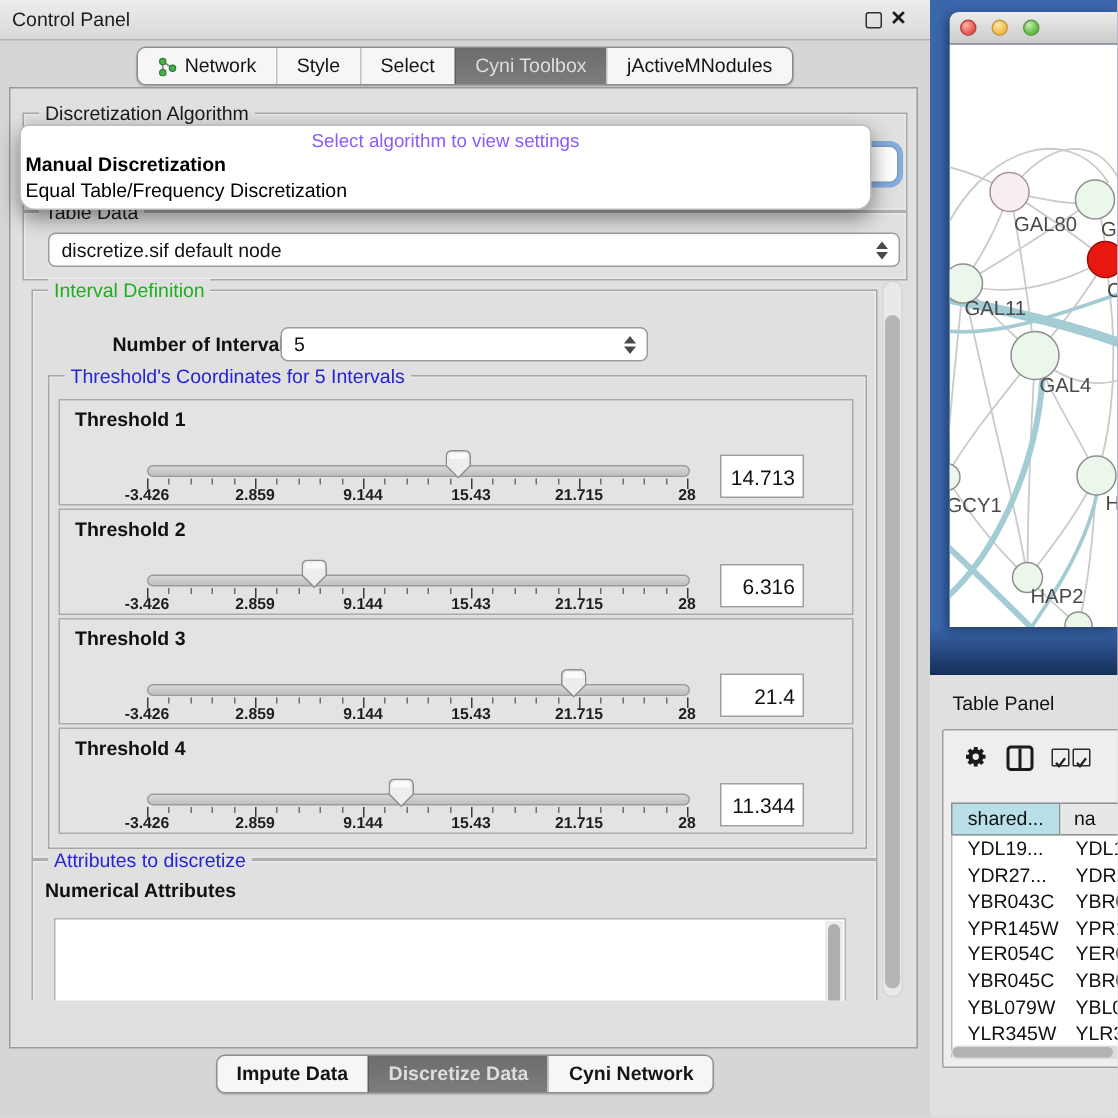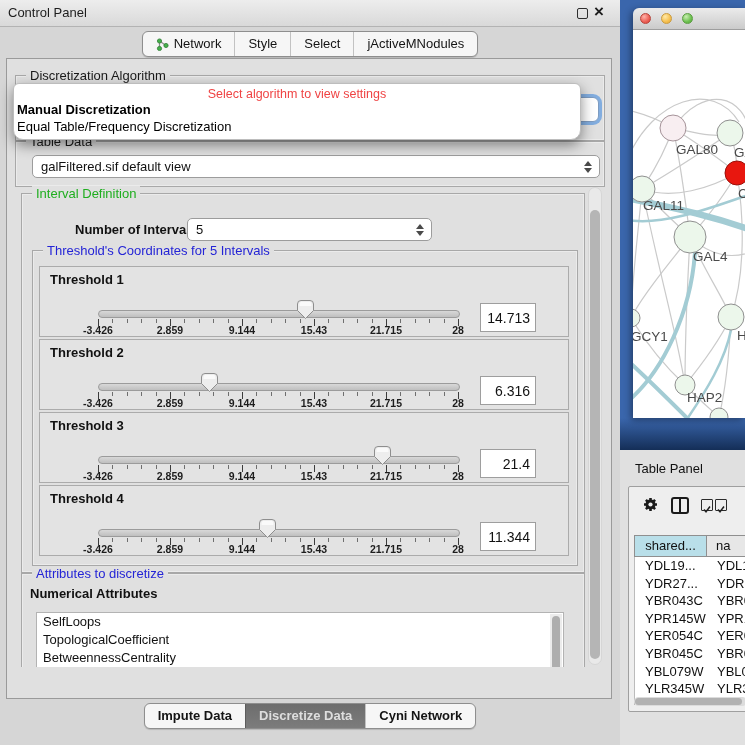--- a/index.html
+++ b/index.html
@@ -35,21 +35,21 @@
   .gt-green{color:#1fae1f;}
   .gt-blue{color:#2424d6;}
 
   #algo-group{left:8px;top:16px;width:588px;height:64px;}
   #algo-combo{position:absolute;left:14px;top:38px;width:578px;height:25px;background:#fff;
               border:1px solid #7d9bc0;border-radius:6px;box-shadow:0 0 0 3px rgba(106,160,222,.8);z-index:5;box-sizing:border-box;}
 
   #algo-popup{position:absolute;left:6px;top:24px;width:568px;height:57px;background:#fff;
               border:1px solid #bdbdbd;border-radius:6px 6px 10px 10px;z-index:40;
               box-shadow:0 5px 14px rgba(0,0,0,.45);box-sizing:border-box;}
-  #popup-hint{text-align:center;color:#ef4444;font-size:12.5px;margin-top:3px;}
+  #popup-hint{text-align:center;color:#8b5cf6;font-size:12.5px;margin-top:3px;}
   .popup-item{font-size:13px;line-height:17px;padding-left:3px;color:#000;}
   .popup-item.bold{font-weight:bold;}
 
   #tabledata-group{left:8px;top:82px;width:588px;height:44px;text-decoration:underline;}
   .combo{position:absolute;background:#fff;border:1px solid #9c9c9c;border-radius:5px;
          font-size:13px;color:#111;box-sizing:border-box;}
   .combo .cv{position:absolute;left:8px;top:0;line-height:22px;white-space:nowrap;}
   .spin{position:absolute;right:7px;top:50%;transform:translateY(-50%);width:8px;height:12px;}
   .spin:before,.spin:after{content:"";position:absolute;left:0;border-left:4px solid transparent;border-right:4px solid transparent;}
   .spin:before{top:0;border-bottom:5px solid #4a4a4a;}
@@ -152,20 +152,23 @@
             <circle cx="10" cy="7.5" r="2.1" fill="#46b14c" stroke="#2e7d33" stroke-width="0.8"></circle>
           </svg>
           <span>Network</span>
         </div>
         <div class="seg-tab">
           <span>Style</span>
         </div>
         <div class="seg-tab">
           <span>Select</span>
         </div>
+        <div class="seg-tab sel">
+          <span>Cyni Toolbox</span>
+        </div>
         <div class="seg-tab">
           <span>jActiveMNodules</span>
         </div>
       </div>
   </div>
 
   <div id="main-panel">
 
     <div class="group" id="algo-group">
       <span class="group-title gt-dark">Discretization Algorithm</span>
@@ -176,21 +179,21 @@
       <div id="popup-hint">Select algorithm to view settings</div>
       <div id="popup-items">
           <div class="popup-item bold">Manual Discretization</div>
           <div class="popup-item">Equal Table/Frequency Discretization</div>
         </div>
     </div>
 
     <div class="group" id="tabledata-group">
       <span class="group-title gt-dark">Table Data</span>
       <div class="combo" id="tabledata-combo">
-        <span class="cv">galFiltered.sif default view</span>
+        <span class="cv">discretize.sif default node</span>
         <span class="spin"></span>
       </div>
     </div>
 
     <div id="viewport">
       <div class="group" id="interval-group">
         <span class="group-title gt-green">Interval Definition</span>
         <span id="noi-label">Number of Intervals</span>
         <div class="combo" id="noi-combo">
           <span class="cv">5</span>
@@ -379,25 +382,20 @@
               </div>
               <div class="thr-value">11.344</div>
             </div>
           </div>
       </div>
 
       <div class="group" id="attr-group">
         <span class="group-title gt-blue">Attributes to discretize</span>
         <span id="attr-heading">Numerical Attributes</span>
         <div id="attr-list">
-          <div id="attr-items">
-              <div class="attr-item">SelfLoops</div>
-              <div class="attr-item">TopologicalCoefficient</div>
-              <div class="attr-item">BetweennessCentrality</div>
-            </div>
           <div id="attr-scroll">
               <div class="thumb"></div>
             </div>
         </div>
       </div>
     </div>
 
     <div id="main-vscroll">
         <div class="thumb"></div>
       </div>

